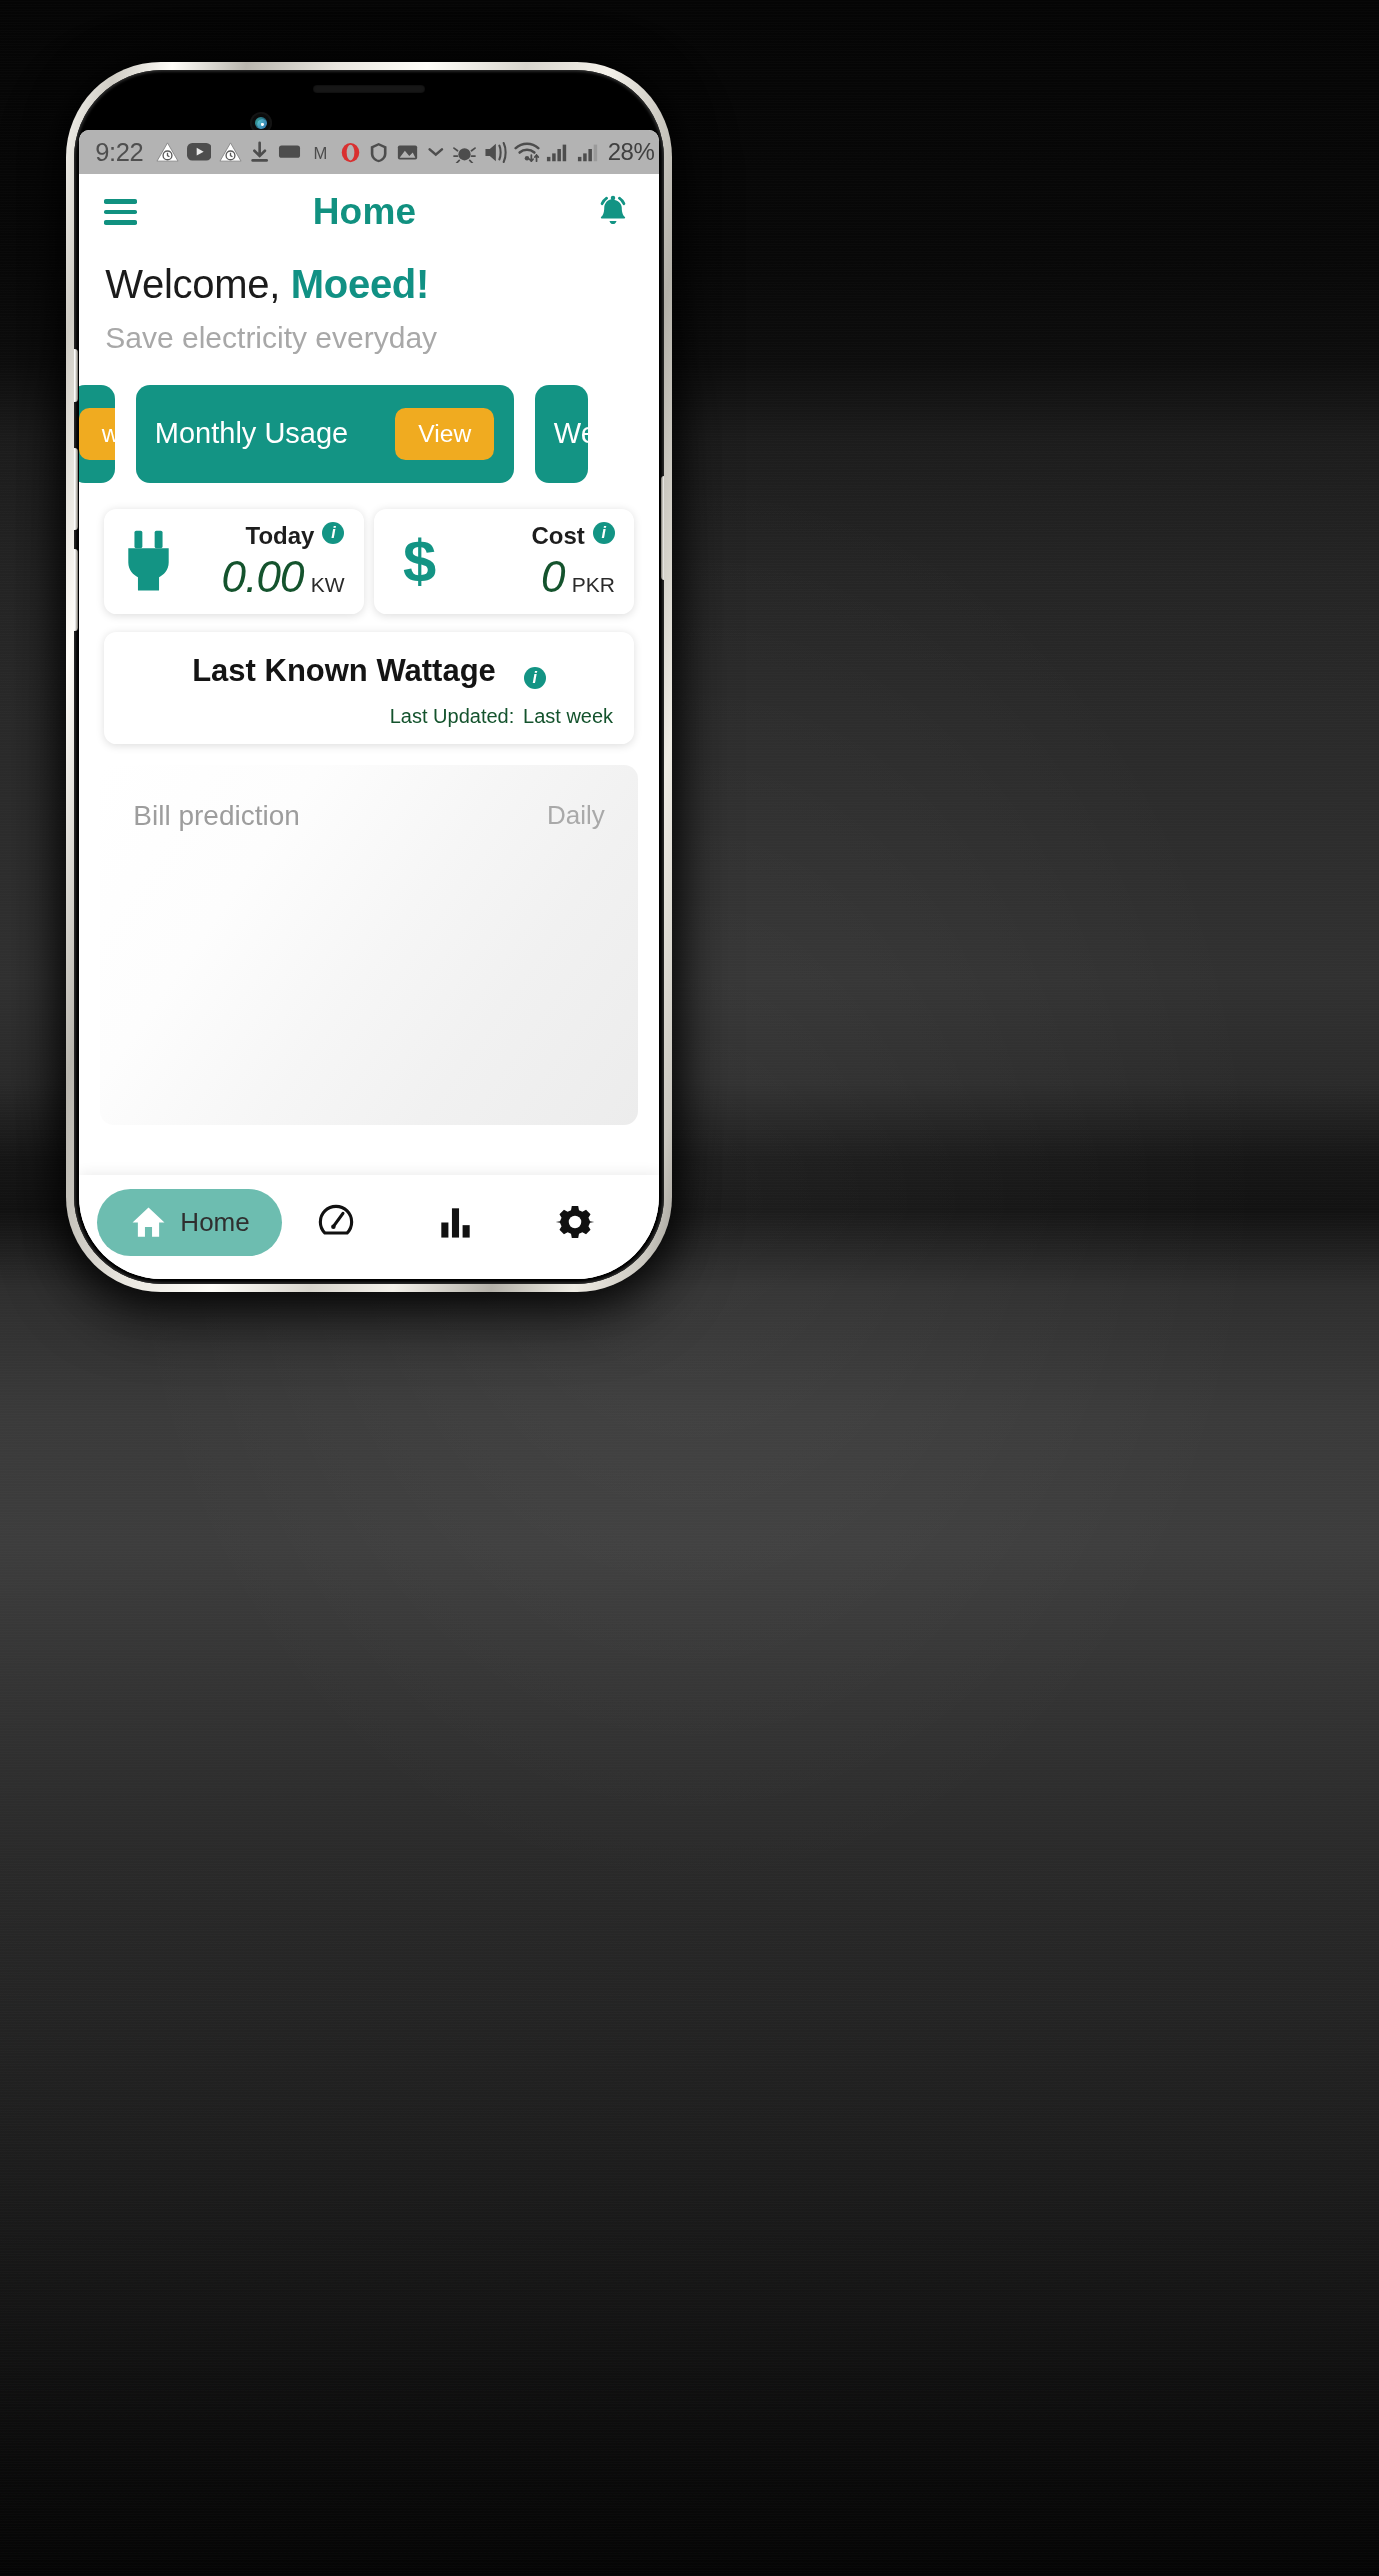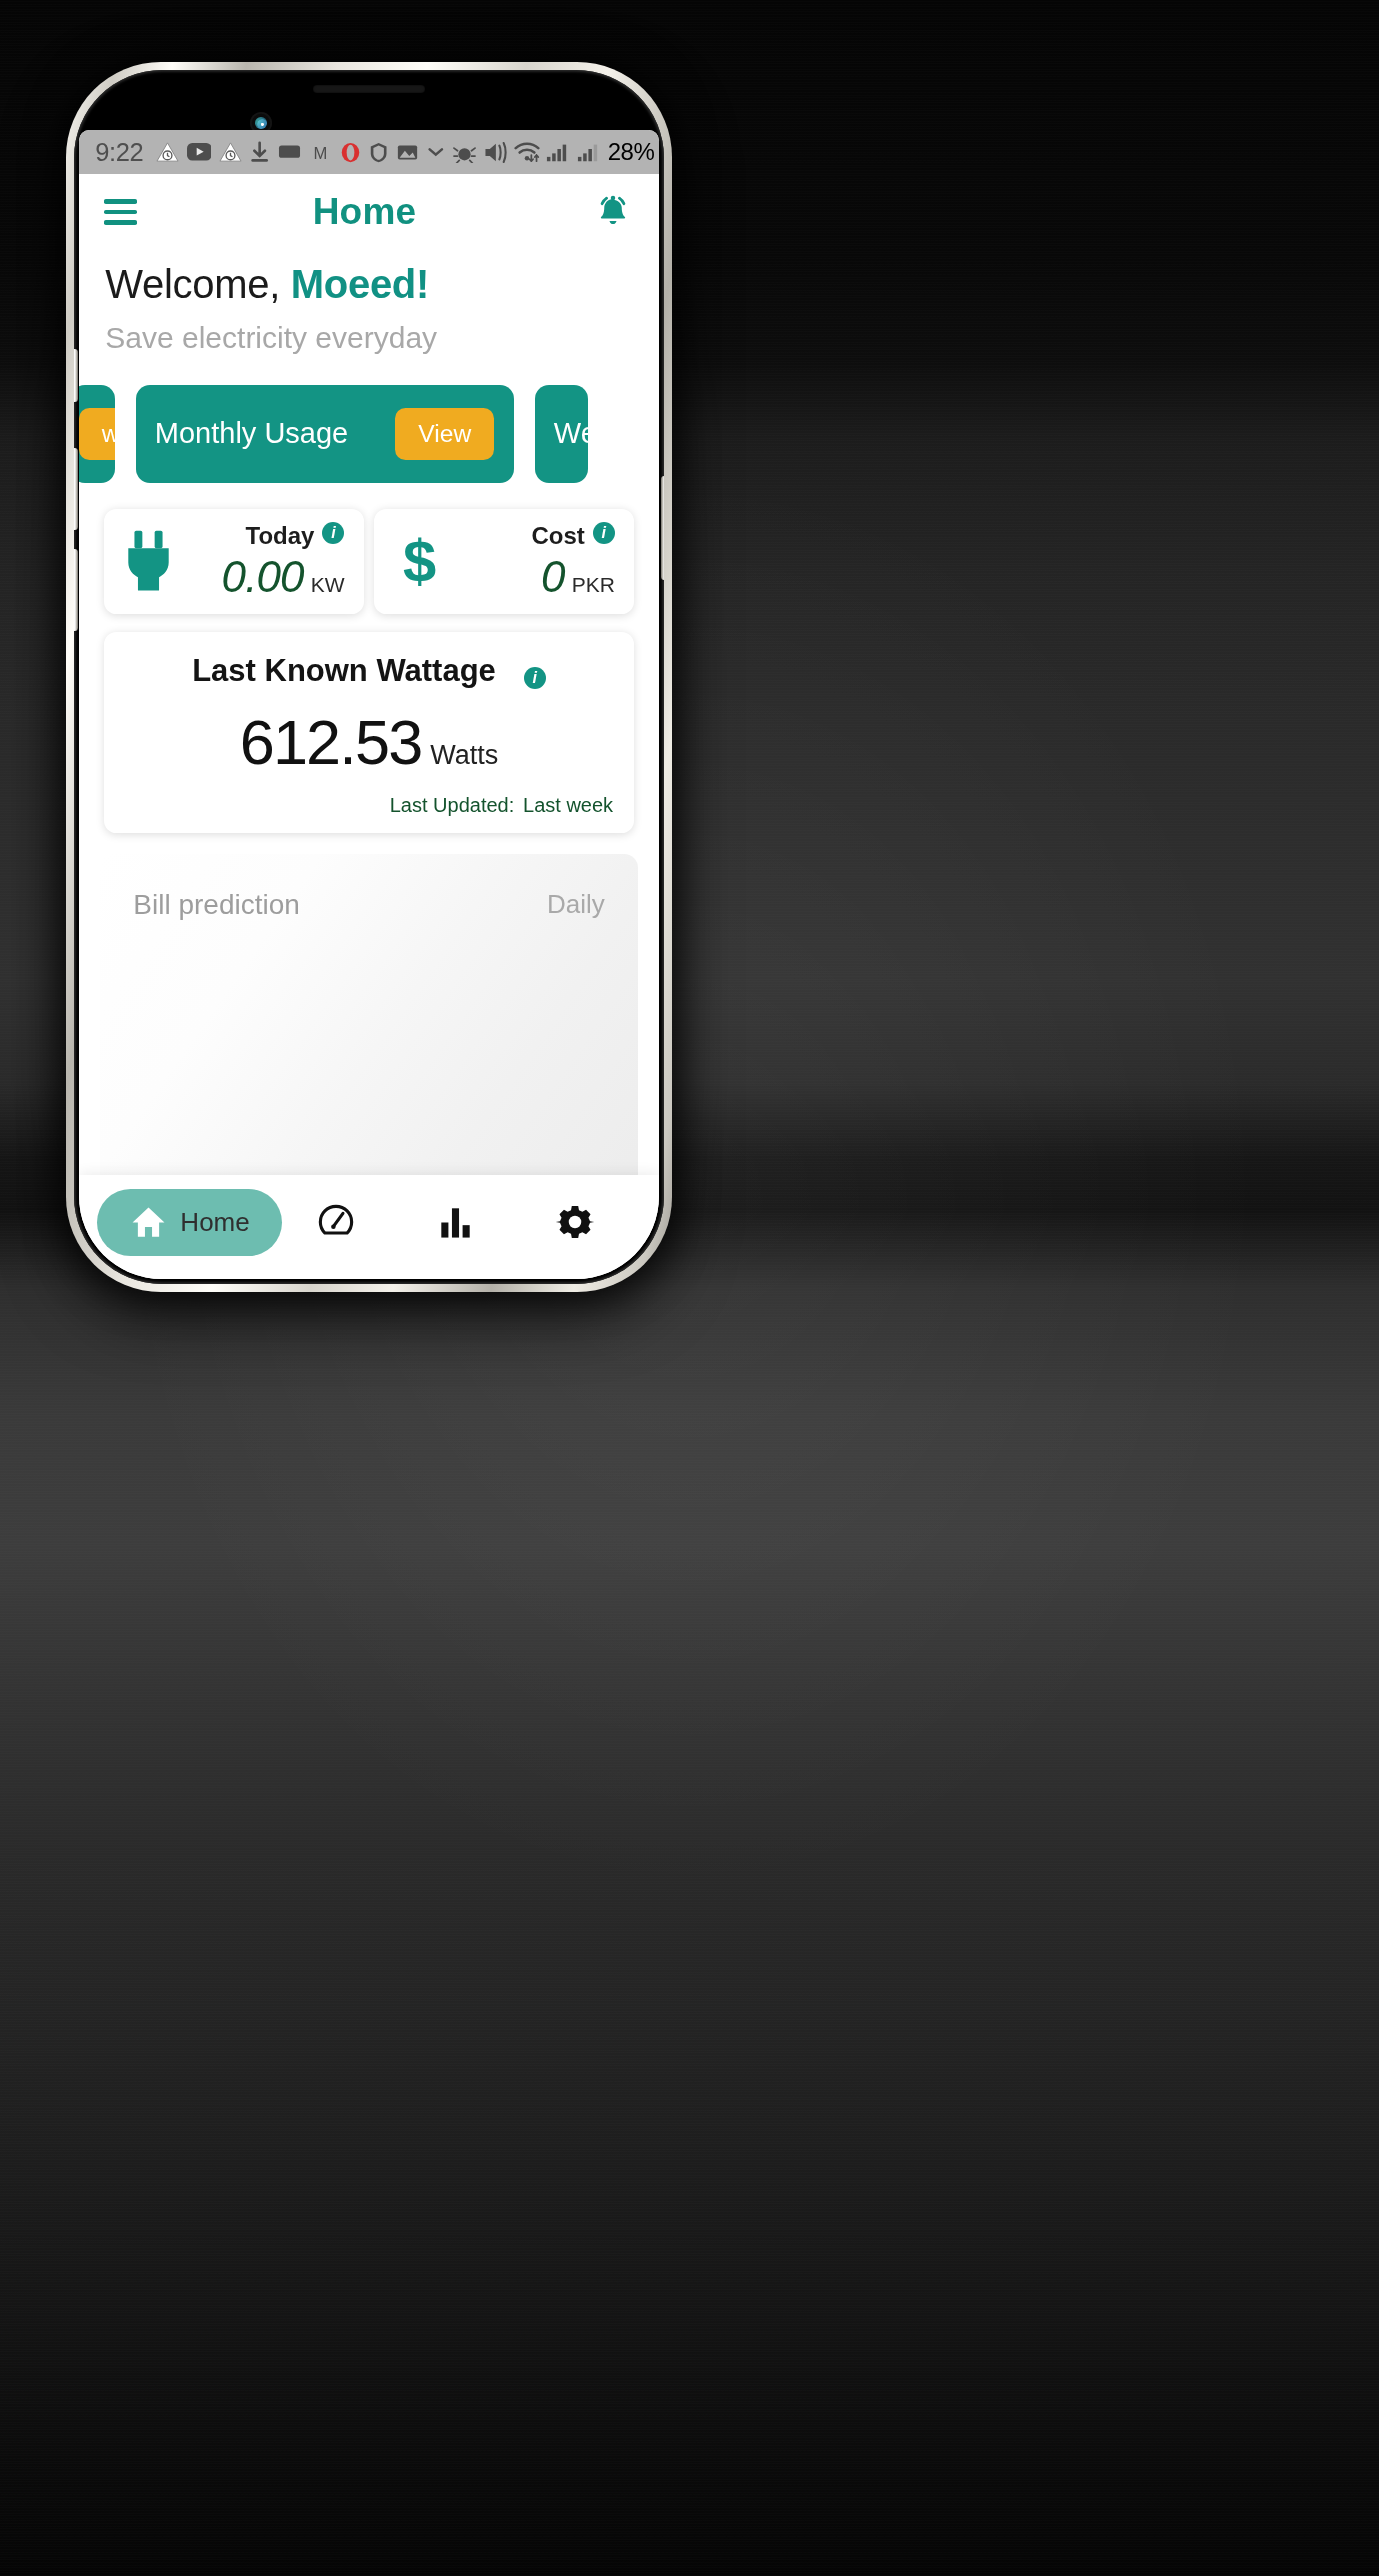--- a/index.html
+++ b/index.html
@@ -90,21 +90,21 @@
     height:44px; background:#b3b3b3;
     display:flex; align-items:center;
     padding:0 16px;
     color:#4a4a4a;
     font-size:24px;
     gap:8px;
   }
   .sb-time{ font-size:25.5px; letter-spacing:-0.4px; color:#4f4f4f; margin-right:4.4px; }
   .sb-ic{ display:inline-flex; align-items:center; justify-content:center; }
   .sb-right{ margin-left:auto; display:flex; align-items:center; gap:6.2px; }
-  .sb-pct{ font-size:24px; color:#000000; letter-spacing:-0.4px; }
+  .sb-pct{ font-size:24px; color:#404040; letter-spacing:-0.4px; }
 
   
   .appbar{
     height:76px; display:flex; align-items:center;
     padding:0 24.6px; background:#fff;
   }
   .hamburger{ display:flex; flex-direction:column; gap:6.2px; cursor:pointer; }
   .hamburger span{ display:block; width:33px; height:4.4px; border-radius:1.8px; background:#119180; }
   .appbar-title{
     flex:1; text-align:center;
@@ -418,24 +418,20 @@
           </div>
         </div>
 
       </div>
 
       <div class="wattage-card">
         <div class="watt-head">
           <span class="watt-title">Last Known Wattage</span>
           <span class="info-dot">i</span>
         </div>
-        <div class="watt-val">
-          <span class="watt-num">612.53</span>
-          <span class="watt-unit">Watts</span>
-        </div>
         <div class="watt-updated">
           <span class="u-lbl">Last Updated:</span><span>Last week</span>
         </div>
       </div>
 
       <div class="bill-card">
         <span class="bill-title">Bill prediction</span>
         <span class="bill-range">Daily</span>
       </div>
 

